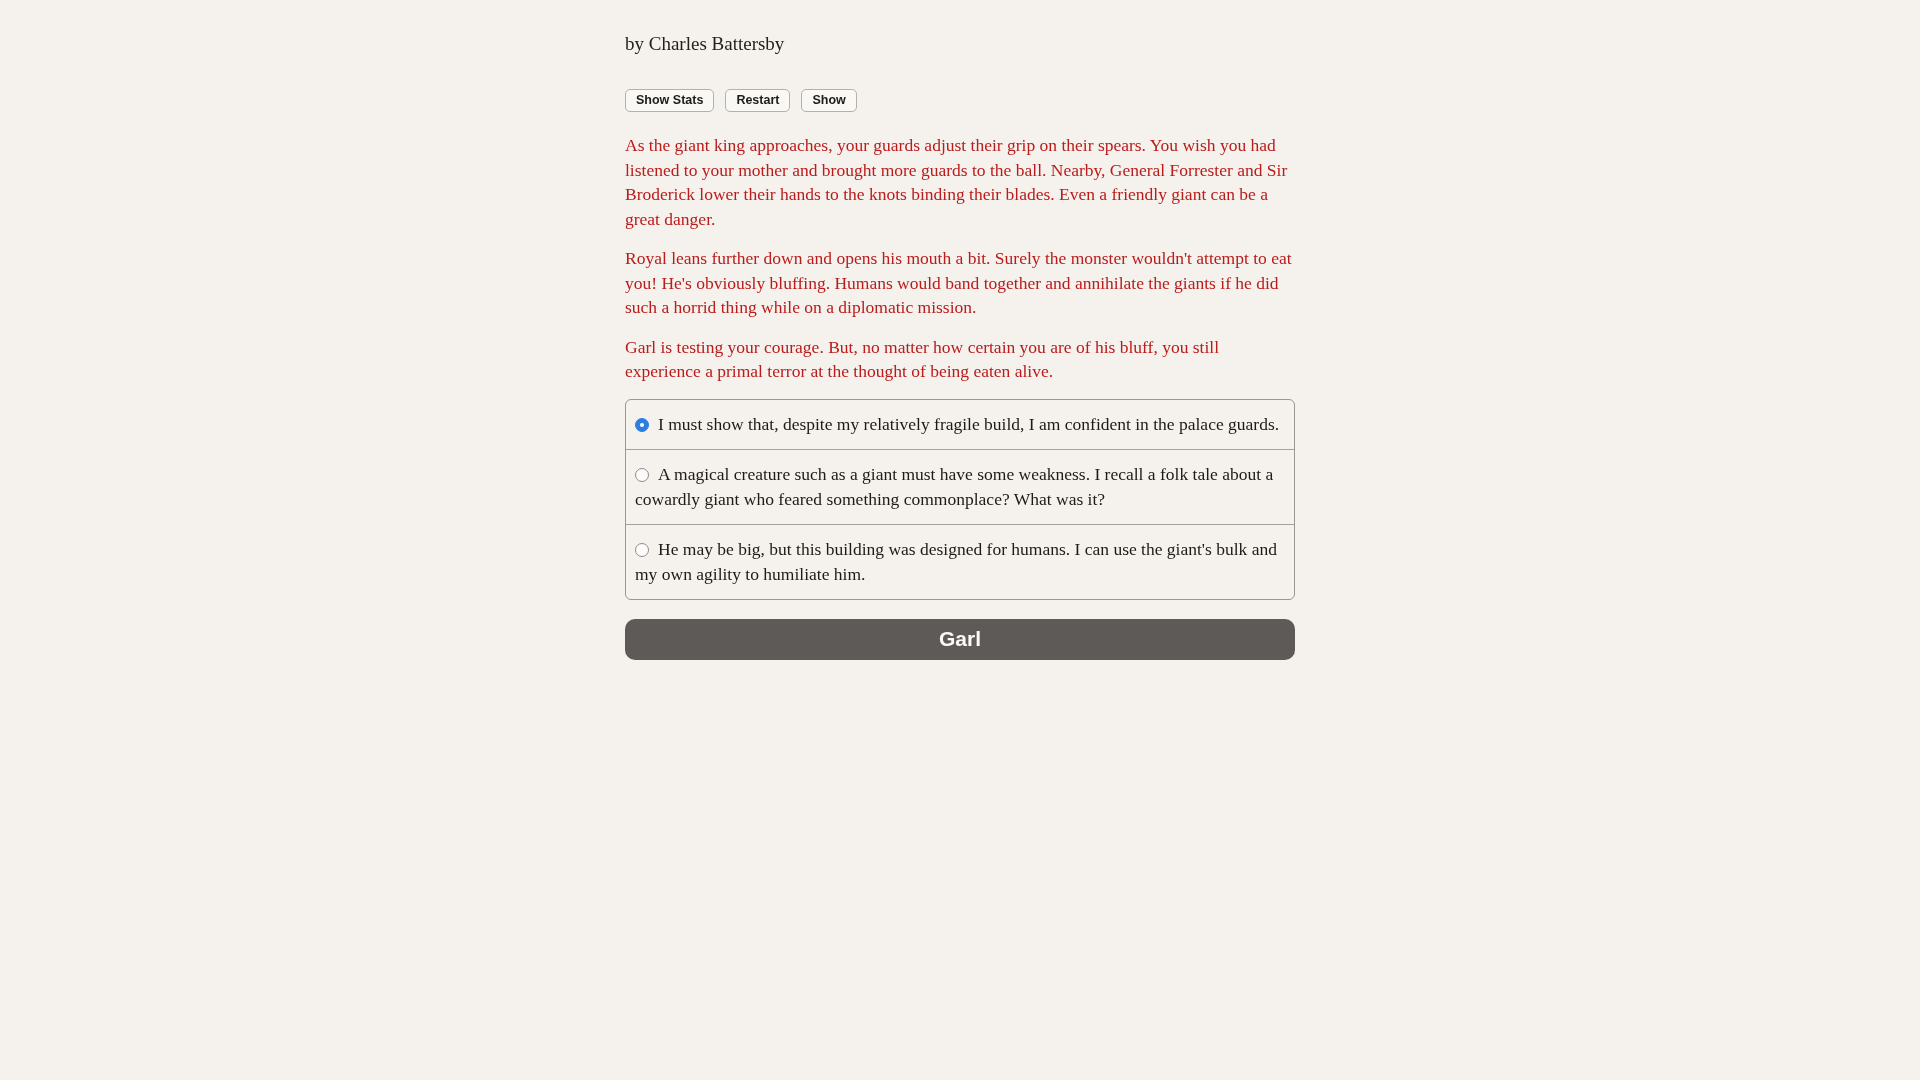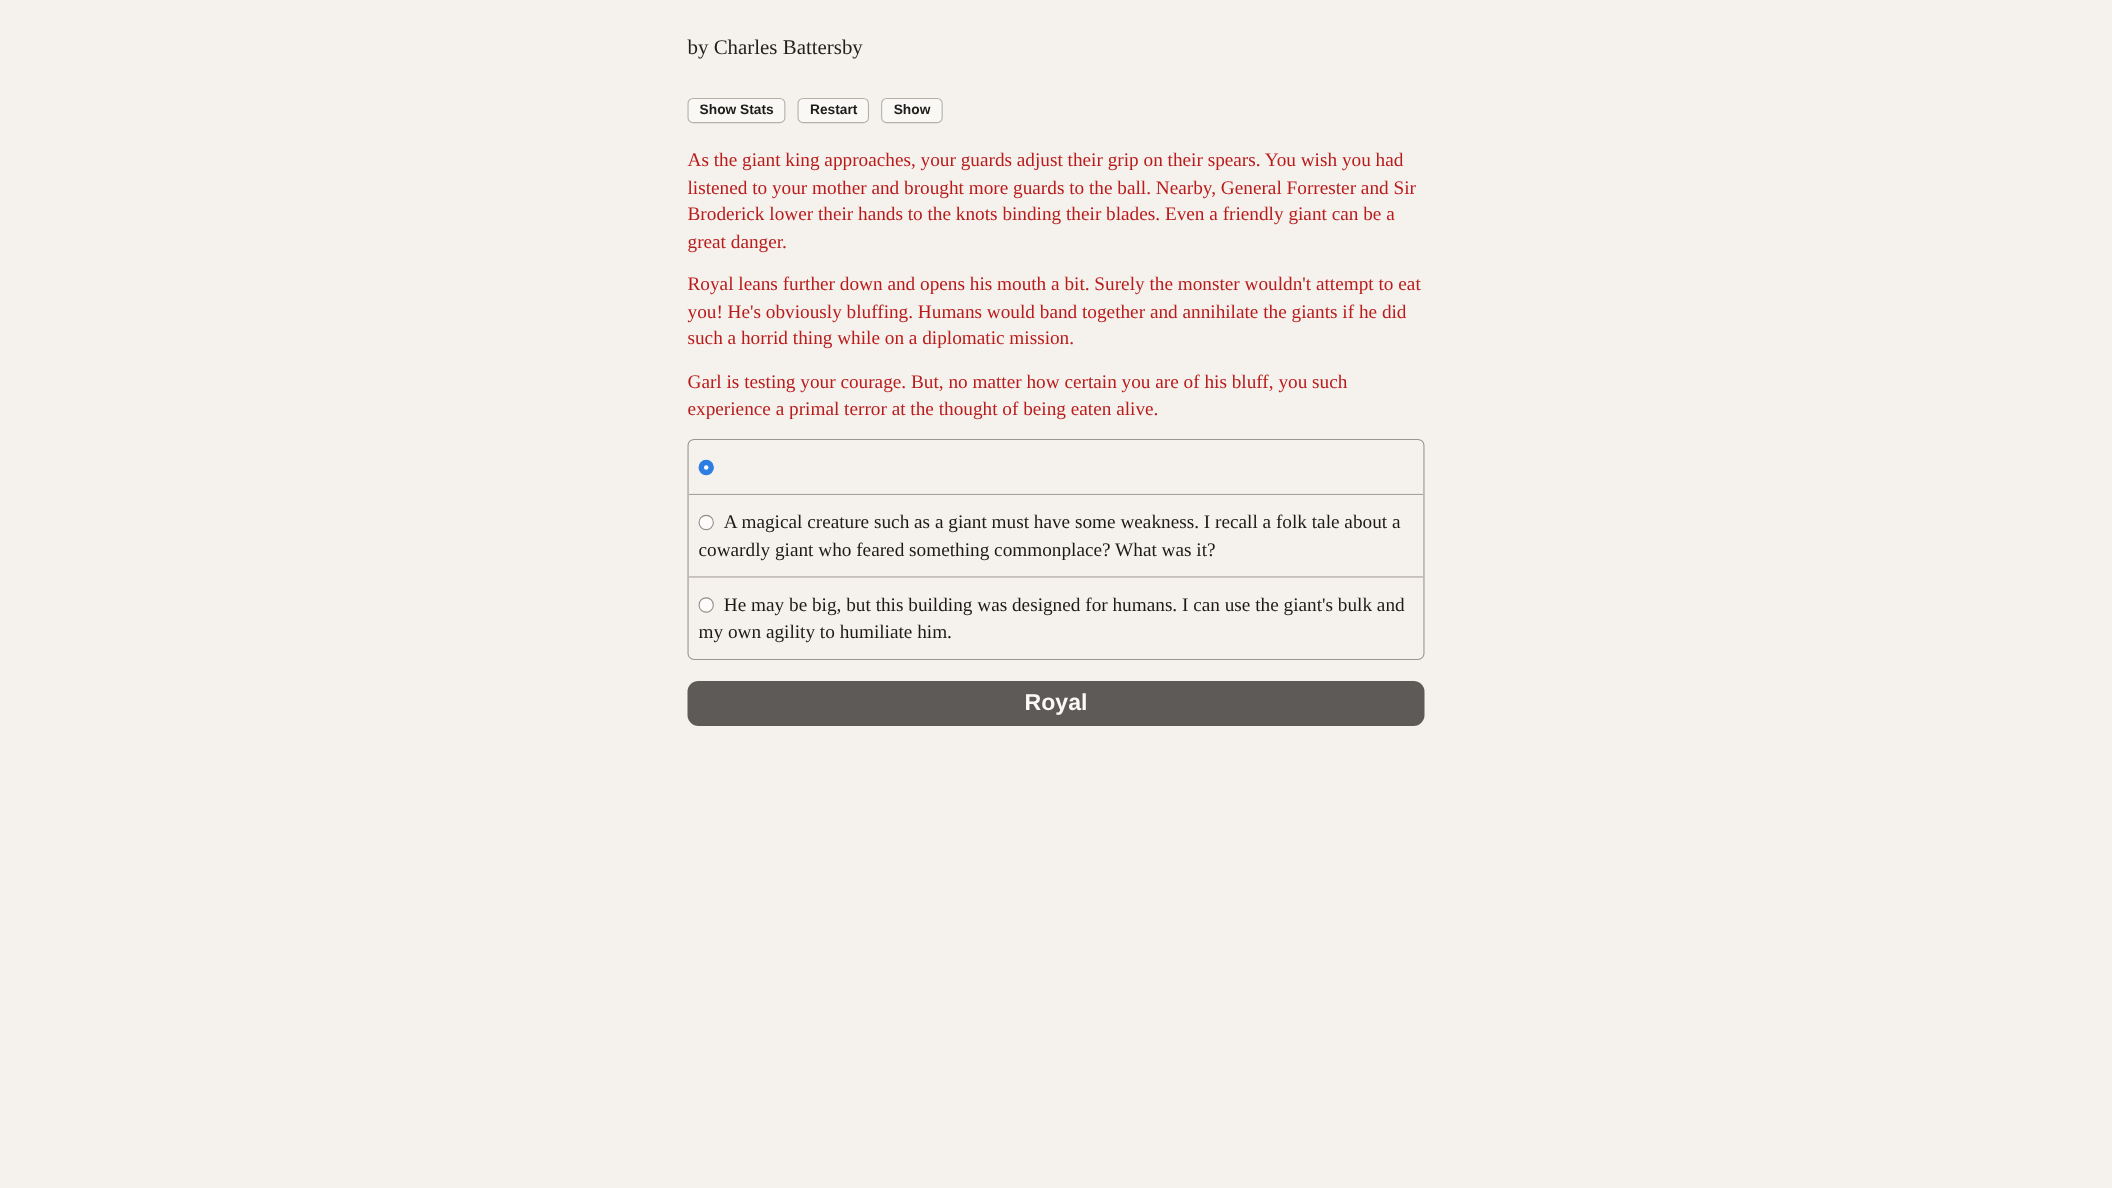--- a/index.html
+++ b/index.html
@@ -112,25 +112,25 @@
 
     <div class="toolbar">
       <button type="button">Show Stats</button>
       <button type="button">Restart</button>
       <button type="button">Show</button>
     </div>
 
     <div class="story">
       <p>As the giant king approaches, your guards adjust their grip on their spears. You wish you had listened to your mother and brought more guards to the ball. Nearby, General Forrester and Sir Broderick lower their hands to the knots binding their blades. Even a friendly giant can be a great danger.</p>
       <p>Royal leans further down and opens his mouth a bit. Surely the monster wouldn't attempt to eat you! He's obviously bluffing. Humans would band together and annihilate the giants if he did such a horrid thing while on a diplomatic mission.</p>
-      <p>Garl is testing your courage. But, no matter how certain you are of his bluff, you such experience a primal terror at the thought of being eaten alive.</p>
+      <p>Garl is testing your courage. But, no matter how certain you are of his bluff, you still experience a primal terror at the thought of being eaten alive.</p>
     </div>
 
     <div class="choices">
-      <label class="option"><span class="radio selected" style="background: rgb(45, 125, 226); border-color: rgb(45, 125, 226);"></span></label>
+      <label class="option"><span class="radio selected" style="background: rgb(45, 125, 226); border-color: rgb(45, 125, 226);"></span><span>I must show that, despite my relatively fragile build, I am confident in the palace guards.</span></label>
       <label class="option"><span class="radio"></span><span>A magical creature such as a giant must have some weakness. I recall a folk tale about a cowardly giant who feared something commonplace? What was it?</span></label>
       <label class="option"><span class="radio"></span><span>He may be big, but this building was designed for humans. I can use the giant's bulk and my own agility to humiliate him.</span></label>
     </div>
 
-    <button type="button" class="next-button" style="background: rgb(93, 90, 87); color: rgb(251, 250, 248);">Royal</button>
+    <button type="button" class="next-button" style="background: rgb(93, 90, 87); color: rgb(251, 250, 248);">Garl</button>
 
   </div>
 </div>
 
 </body></html>

